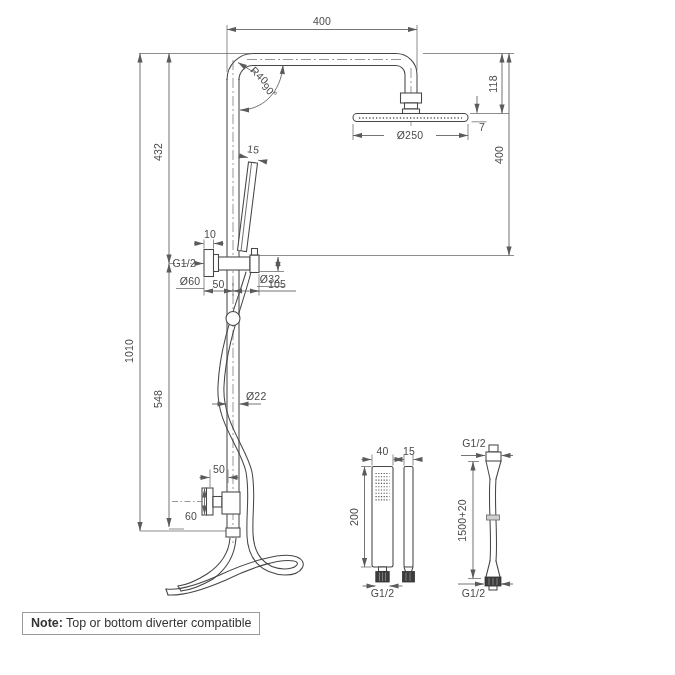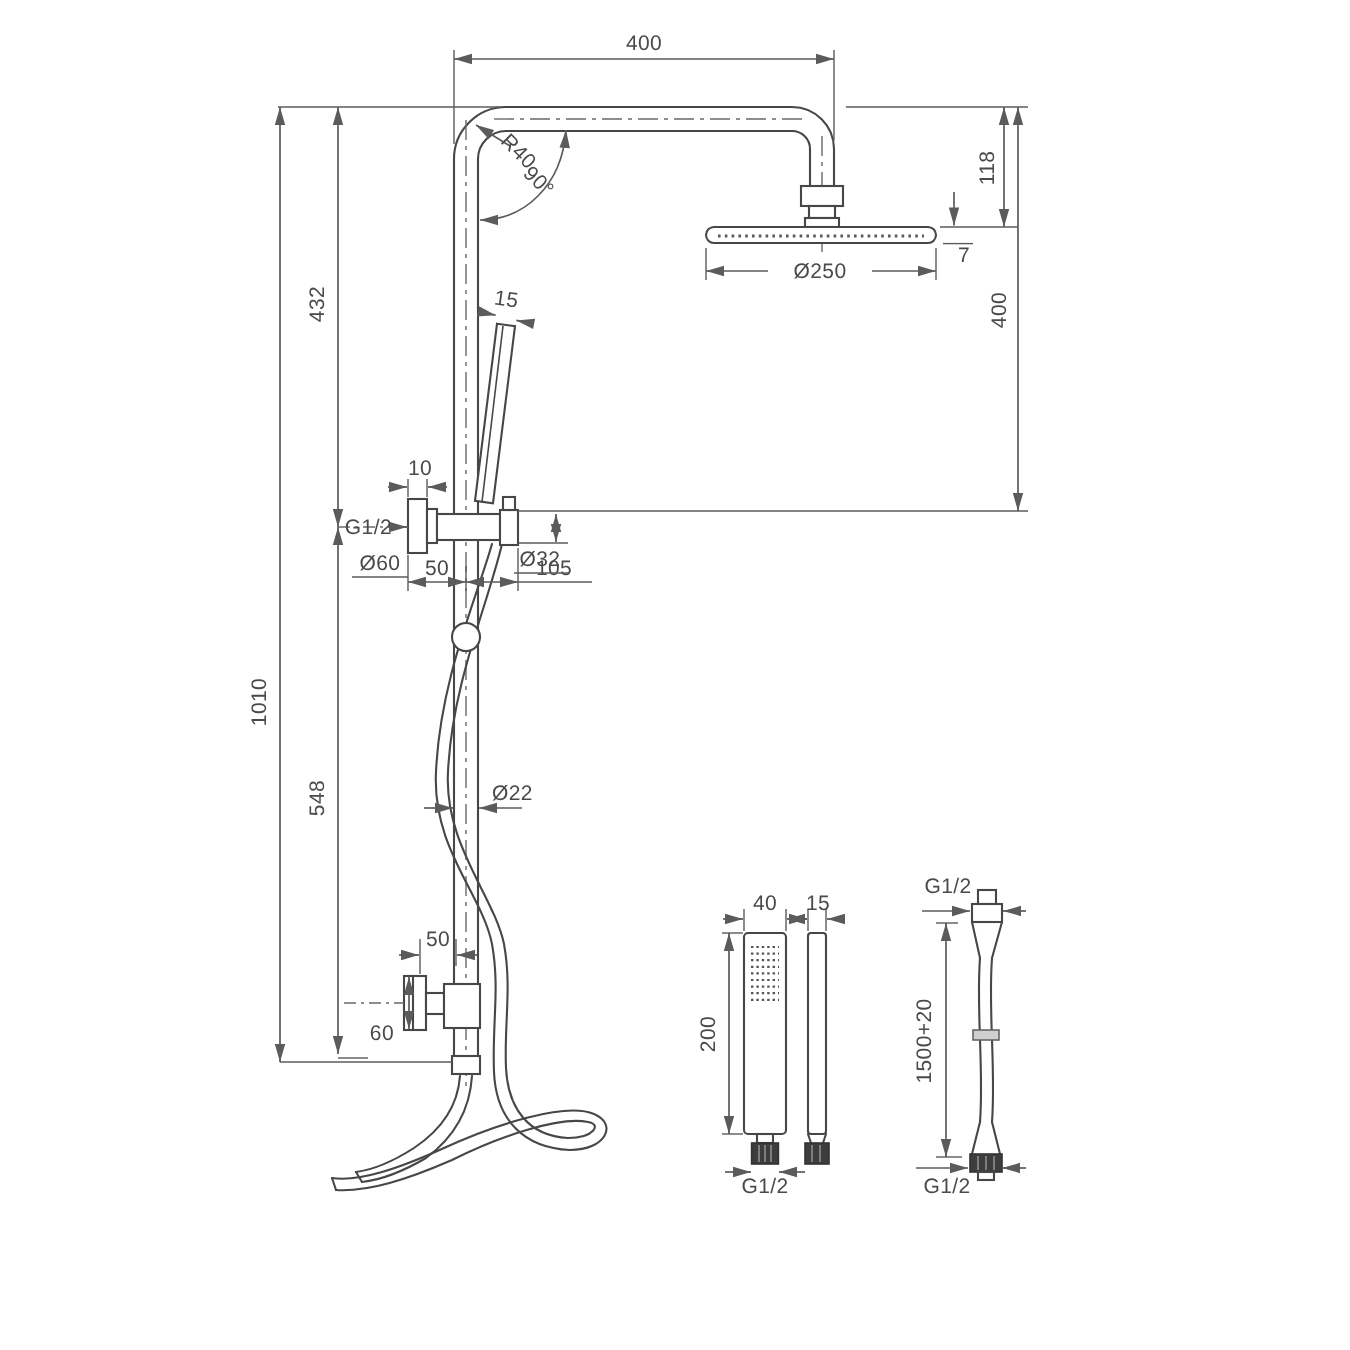--- a/index.html
+++ b/index.html
@@ -294,13 +294,16 @@
       <text x="465.5" y="520.5" text-anchor="middle" transform="rotate(-90 465.5 520.5)">1500+20</text>
     </g>
     <g>
       <line class="dim" x1="458" y1="584" x2="484" y2="584" marker-end="url(#arw)"></line>
       <line class="dim" x1="513" y1="584" x2="501" y2="584" marker-end="url(#arw)"></line>
       <text x="473.5" y="596.5" text-anchor="middle">G1/2</text>
     </g>
   </g>
 </svg>
 
+<div class="note" id="note1" style="left:22px; top:612px;">
+  <b>Note:</b><span>Top or bottom diverter compatible</span>
 </div>
+</div>
 
 </body></html>

